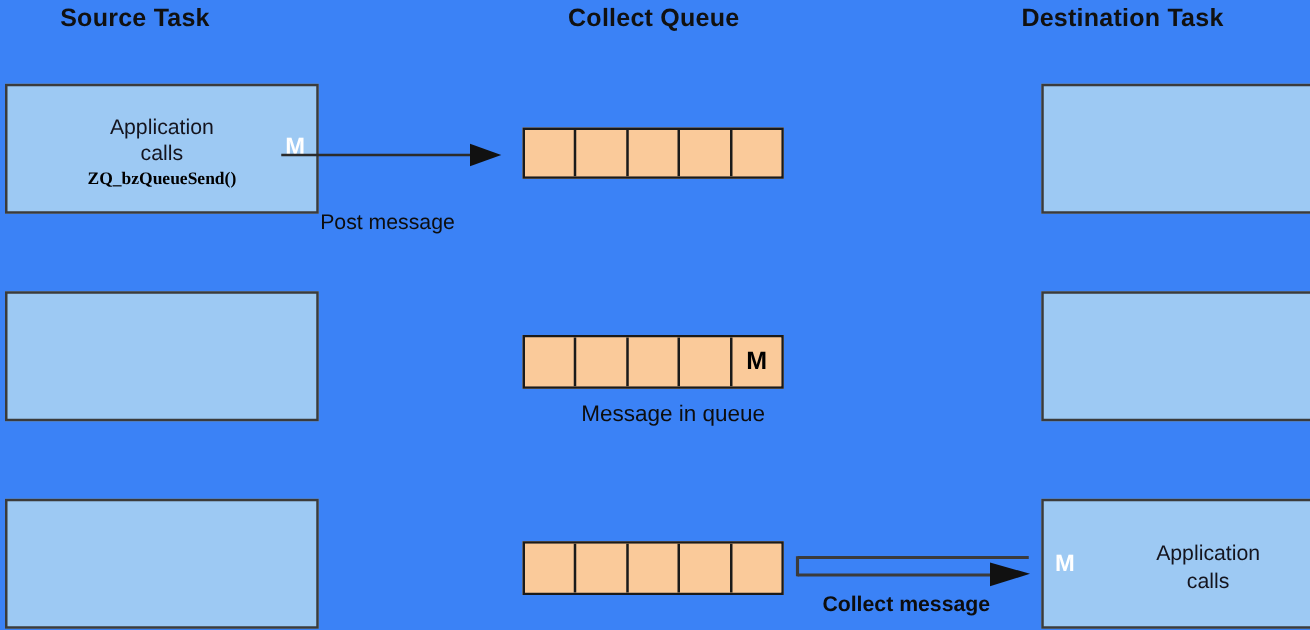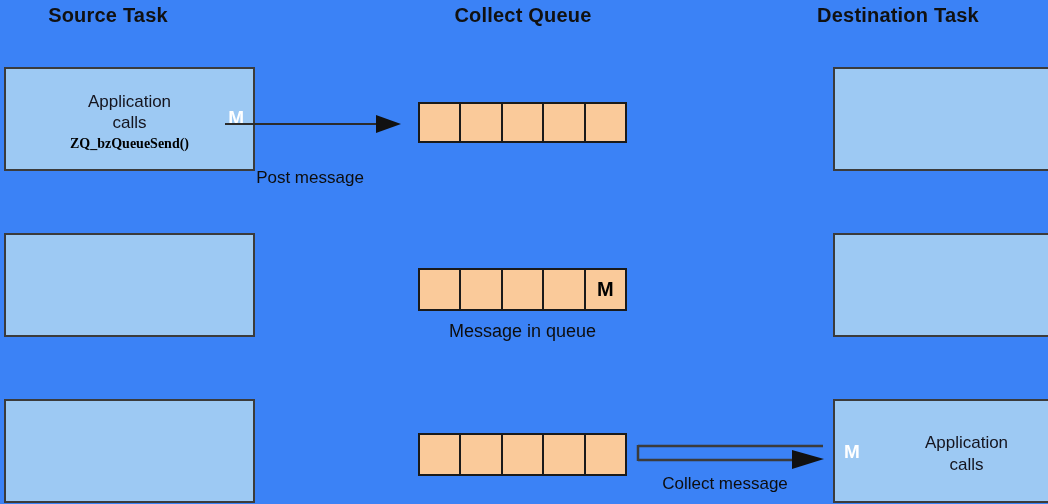--- a/index.html
+++ b/index.html
@@ -109,41 +109,41 @@
 
   <div class="queue" style="left:418px;top:268px;height:43px;">
     <div class="queue-cell"></div>
     <div class="queue-cell"></div>
     <div class="queue-cell"></div>
     <div class="queue-cell"></div>
     <div class="queue-cell">
       <span class="marker-queue">M</span>
     </div>
   </div>
-  <div class="caption" style="left:420px;top:321px;width:205px;font-size:18px;">Message in queue</div>
+  <div class="caption" style="left:436px;top:321px;width:205px;font-size:18px;">Message in queue</div>
 
   <div class="task-box" style="left:833px;top:233px;"></div>
 
   <div class="task-box" style="left:4px;top:399px;"></div>
 
   <div class="queue" style="left:418px;top:433px;height:43px;">
     <div class="queue-cell"></div>
     <div class="queue-cell"></div>
     <div class="queue-cell"></div>
     <div class="queue-cell"></div>
     <div class="queue-cell"></div>
   </div>
 
   <svg class="arrow-svg" style="left:635px;top:440px;" width="195" height="34" viewBox="0 0 195 34">
     <line x1="3" y1="6" x2="188" y2="6" stroke="#3b3b3b" stroke-width="2.5"></line>
     <line x1="3" y1="5" x2="3" y2="21" stroke="#3b3b3b" stroke-width="2.5"></line>
     <line x1="3" y1="20" x2="159" y2="20" stroke="#3b3b3b" stroke-width="2.5"></line>
     <polygon points="157,10 157,29 189,19" fill="#111"></polygon>
   </svg>
-  <div class="caption" style="left:640px;top:474px;width:170px;">Collect message</div>
+  <div class="caption" style="left:640px;top:474px;width:170px;font-weight:bold;">Collect message</div>
 
   <div class="task-box" style="left:833px;top:399px;">
     <div class="task-content" style="padding-left:16px;">
       <div class="task-line">Application</div>
       <div class="task-line">calls</div>
     </div>
     <div class="marker-task marker-left">M</div>
   </div>
 
 </div>

